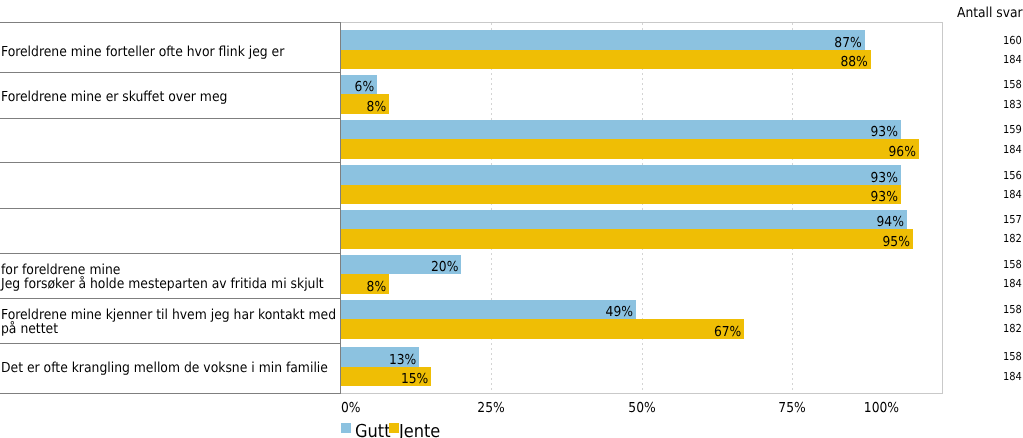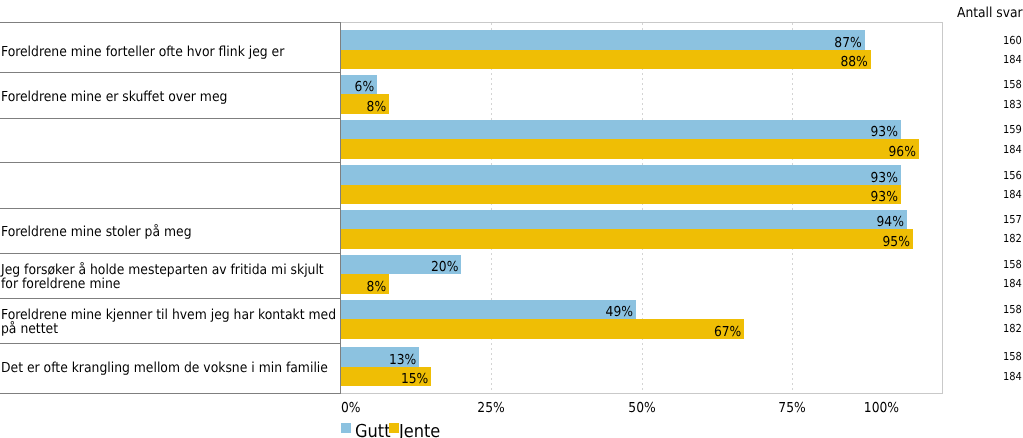--- a/index.html
+++ b/index.html
@@ -65,26 +65,23 @@
       <div class="rowsep" style="top: 297.7px;"></div>
       <div class="rowsep" style="top: 342.8px;"></div>
       <div class="rowsep" style="top: 392.8px;"></div>
       <div class="vsep" style="top: 22px; height: 371.8px;"></div>
       <div class="cat-label" style="top: 44.6px;">
         <div>Foreldrene mine forteller ofte hvor flink jeg er</div>
       </div>
       <div class="cat-label" style="top: 89.7px;">
         <div>Foreldrene mine er skuffet over meg</div>
       </div>
-      <div class="cat-label" style="top: 225.1px;">
-        <div>Foreldrene mine stoler på meg</div>
-      </div>
       <div class="cat-label" style="top: 262.9px;">
+        <div>for foreldrene mine</div>
         <div>Jeg forsøker å holde mesteparten av fritida mi skjult</div>
-        <div>for foreldrene mine</div>
       </div>
       <div class="cat-label" style="top: 307.9px;">
         <div>Foreldrene mine kjenner til hvem jeg har kontakt med</div>
         <div>på nettet</div>
       </div>
       <div class="cat-label" style="top: 360.9px;">
         <div>Det er ofte krangling mellom de voksne i min familie</div>
       </div>
     </div>
 

